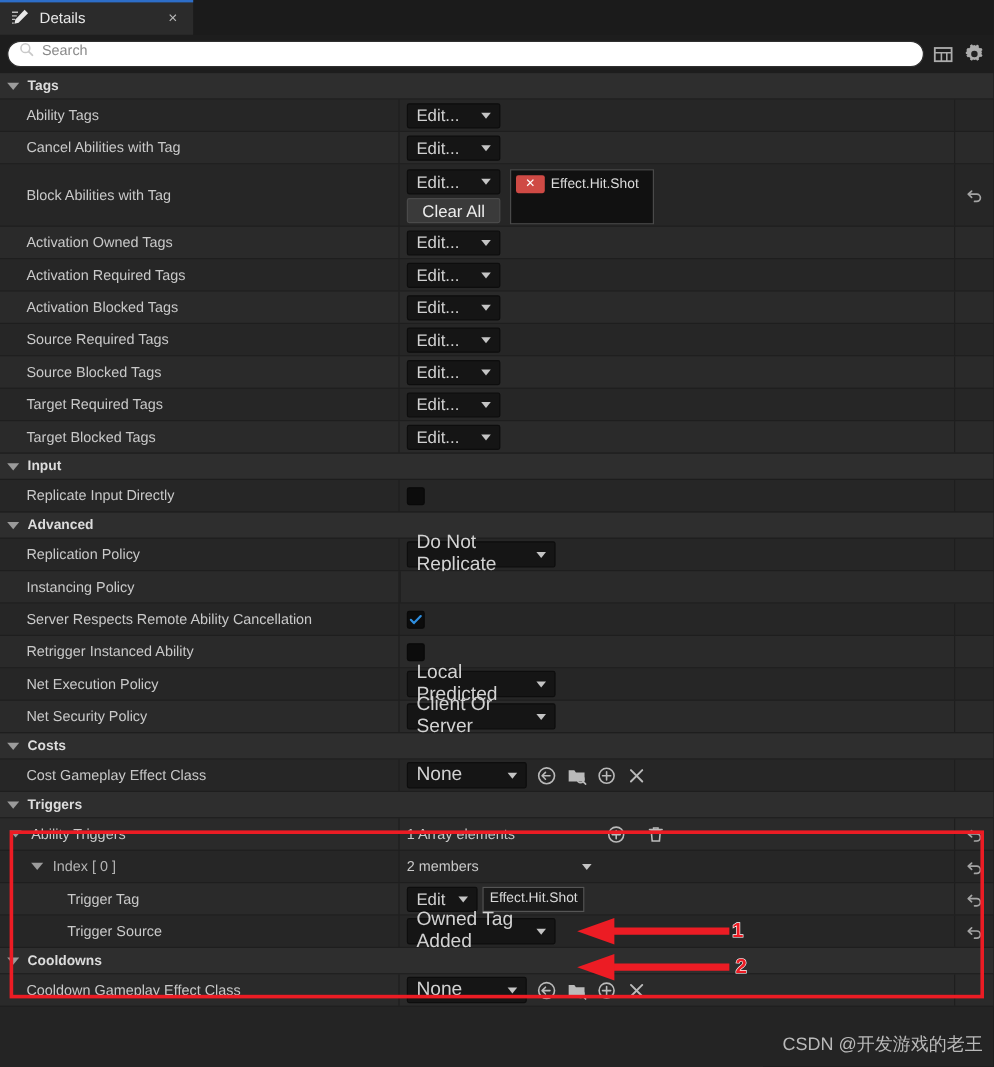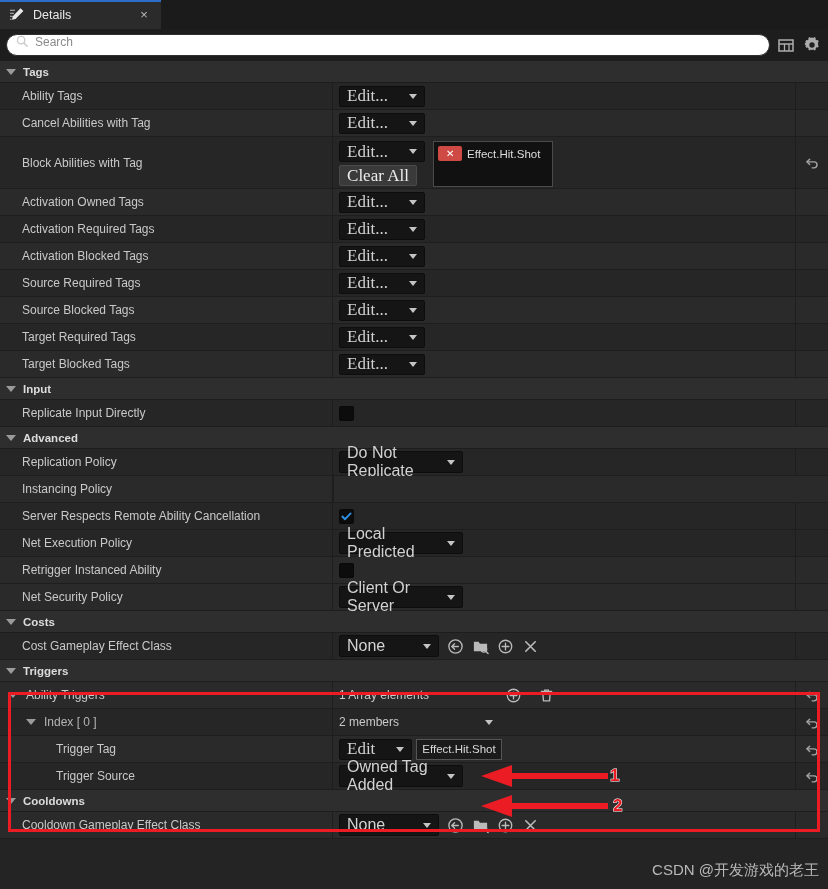--- a/index.html
+++ b/index.html
@@ -52,22 +52,22 @@
     font-size: 12px; color: #c9c9c9; border-right: 1px solid #1e1e1e;
   }
   .pname > span.txt { padding-left: 22px; }
   .pval { flex: 1; display: flex; align-items: center; padding-left: 6px; gap: 8px; }
   .preset { width: 33px; flex: 0 0 33px; border-left: 1px solid #1e1e1e; display: flex; align-items: center; justify-content: center; }
   .reset-ico { width: 15px; height: 15px; opacity: .75; cursor: pointer; }
 
   
   .btn {
     background: #151515; border: 1px solid #0d0d0d; border-radius: 2px;
-    height: 21px; display: inline-flex; align-items: center; padding: 0 7px; gap: 21px;
-    font-size: 17px; color: #d2d2d2; cursor: pointer; font-family: Liberation Serif, serif;
+    height: 21px; display: inline-flex; align-items: center; padding: 0 7px; gap: 11px;
+    font-size: 14px; color: #d2d2d2; cursor: pointer;
   }
   .btn.edit { min-width: 78px; justify-content: space-between; }
   .btn.plain { background: #3a3a3a; border-color: #4a4a4a; color: #ececec; justify-content: center; }
   .chev { width: 0; height: 0; border-left: 4px solid transparent; border-right: 4px solid transparent; border-top: 5px solid #c4c4c4; }
   .combo {
     background: #151515; border: 1px solid #0d0d0d; border-radius: 2px; height: 22px;
     display: inline-flex; align-items: center; justify-content: space-between;
     padding: 0 7px; gap: 10px; font-size: 16px; color: #d2d2d2; cursor: pointer;
   }
   .chk { width: 15px; height: 15px; background: #0c0c0c; border: 1px solid #090909; border-radius: 2px; display: inline-flex; align-items: center; justify-content: center; cursor: pointer; }
@@ -334,41 +334,41 @@
     <div class="pval">
       <span class="chk on">
         <svg viewBox="0 0 12 12" width="11" height="11">
             <path d="M1.5 6 L4.3 9 L10.5 2.6" fill="none" stroke="#2f8fe0" stroke-width="2" stroke-linecap="round" stroke-linejoin="round"></path>
           </svg>
       </span>
     </div>
     <div class="preset"></div>
   </div>
 
-  <div class="prow odd">
-    <div class="pname">
-        <span class="txt">Net Execution Policy</span>
-      </div>
-    <div class="pval">
-      <div class="combo" style="width:124px">
-        <span>Local Predicted</span>
-          <span class="chev"></span>
-      </div>
-    </div>
-    <div class="preset"></div>
-  </div>
-
   <div class="prow even">
     <div class="pname">
         <span class="txt">Retrigger Instanced Ability</span>
       </div>
     <div class="pval">
       <span class="chk">
         
       </span>
+    </div>
+    <div class="preset"></div>
+  </div>
+
+  <div class="prow odd">
+    <div class="pname">
+        <span class="txt">Net Execution Policy</span>
+      </div>
+    <div class="pval">
+      <div class="combo" style="width:124px">
+        <span>Local Predicted</span>
+          <span class="chev"></span>
+      </div>
     </div>
     <div class="preset"></div>
   </div>
 
   <div class="prow even">
     <div class="pname">
         <span class="txt">Net Security Policy</span>
       </div>
     <div class="pval">
       <div class="combo" style="width:124px">

